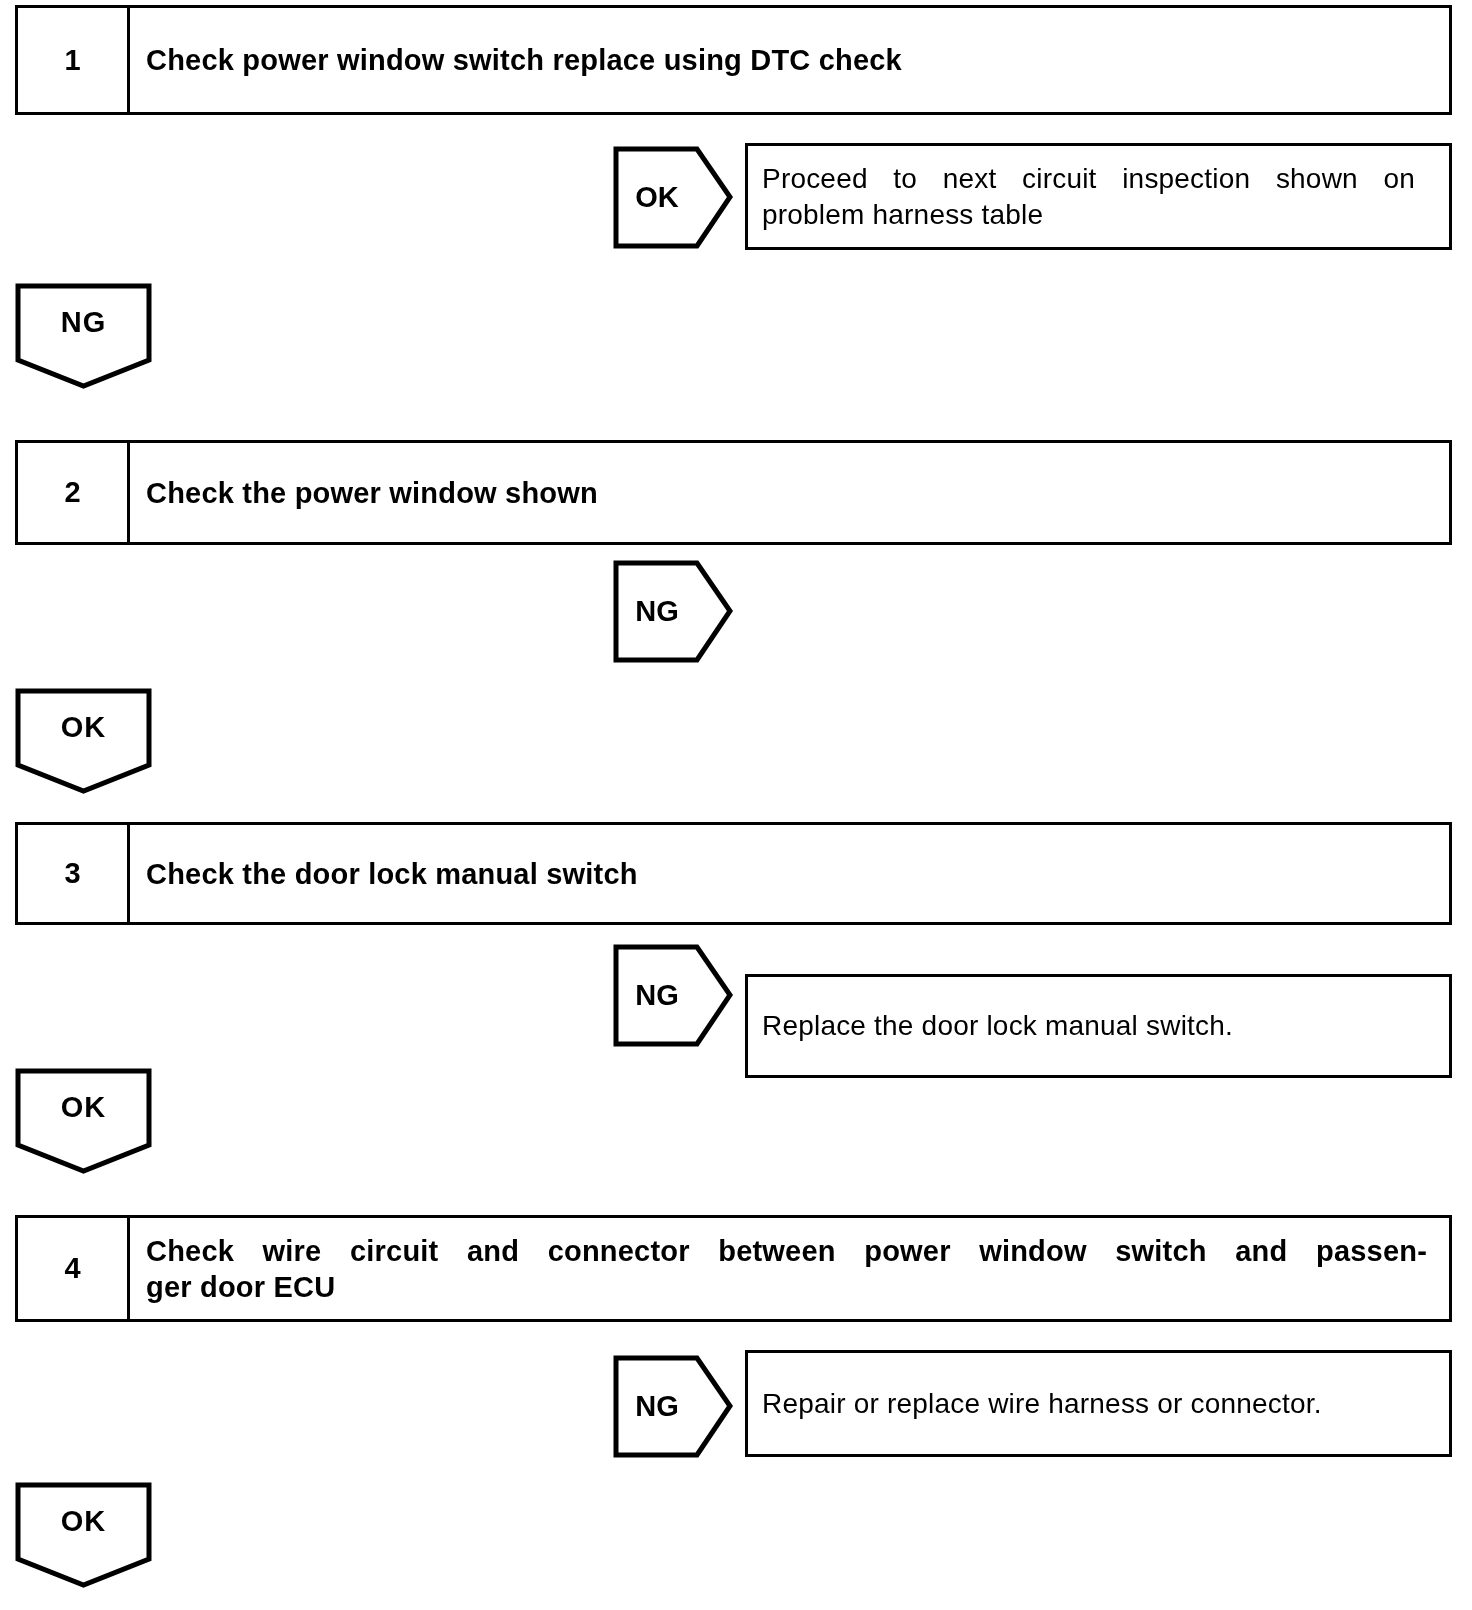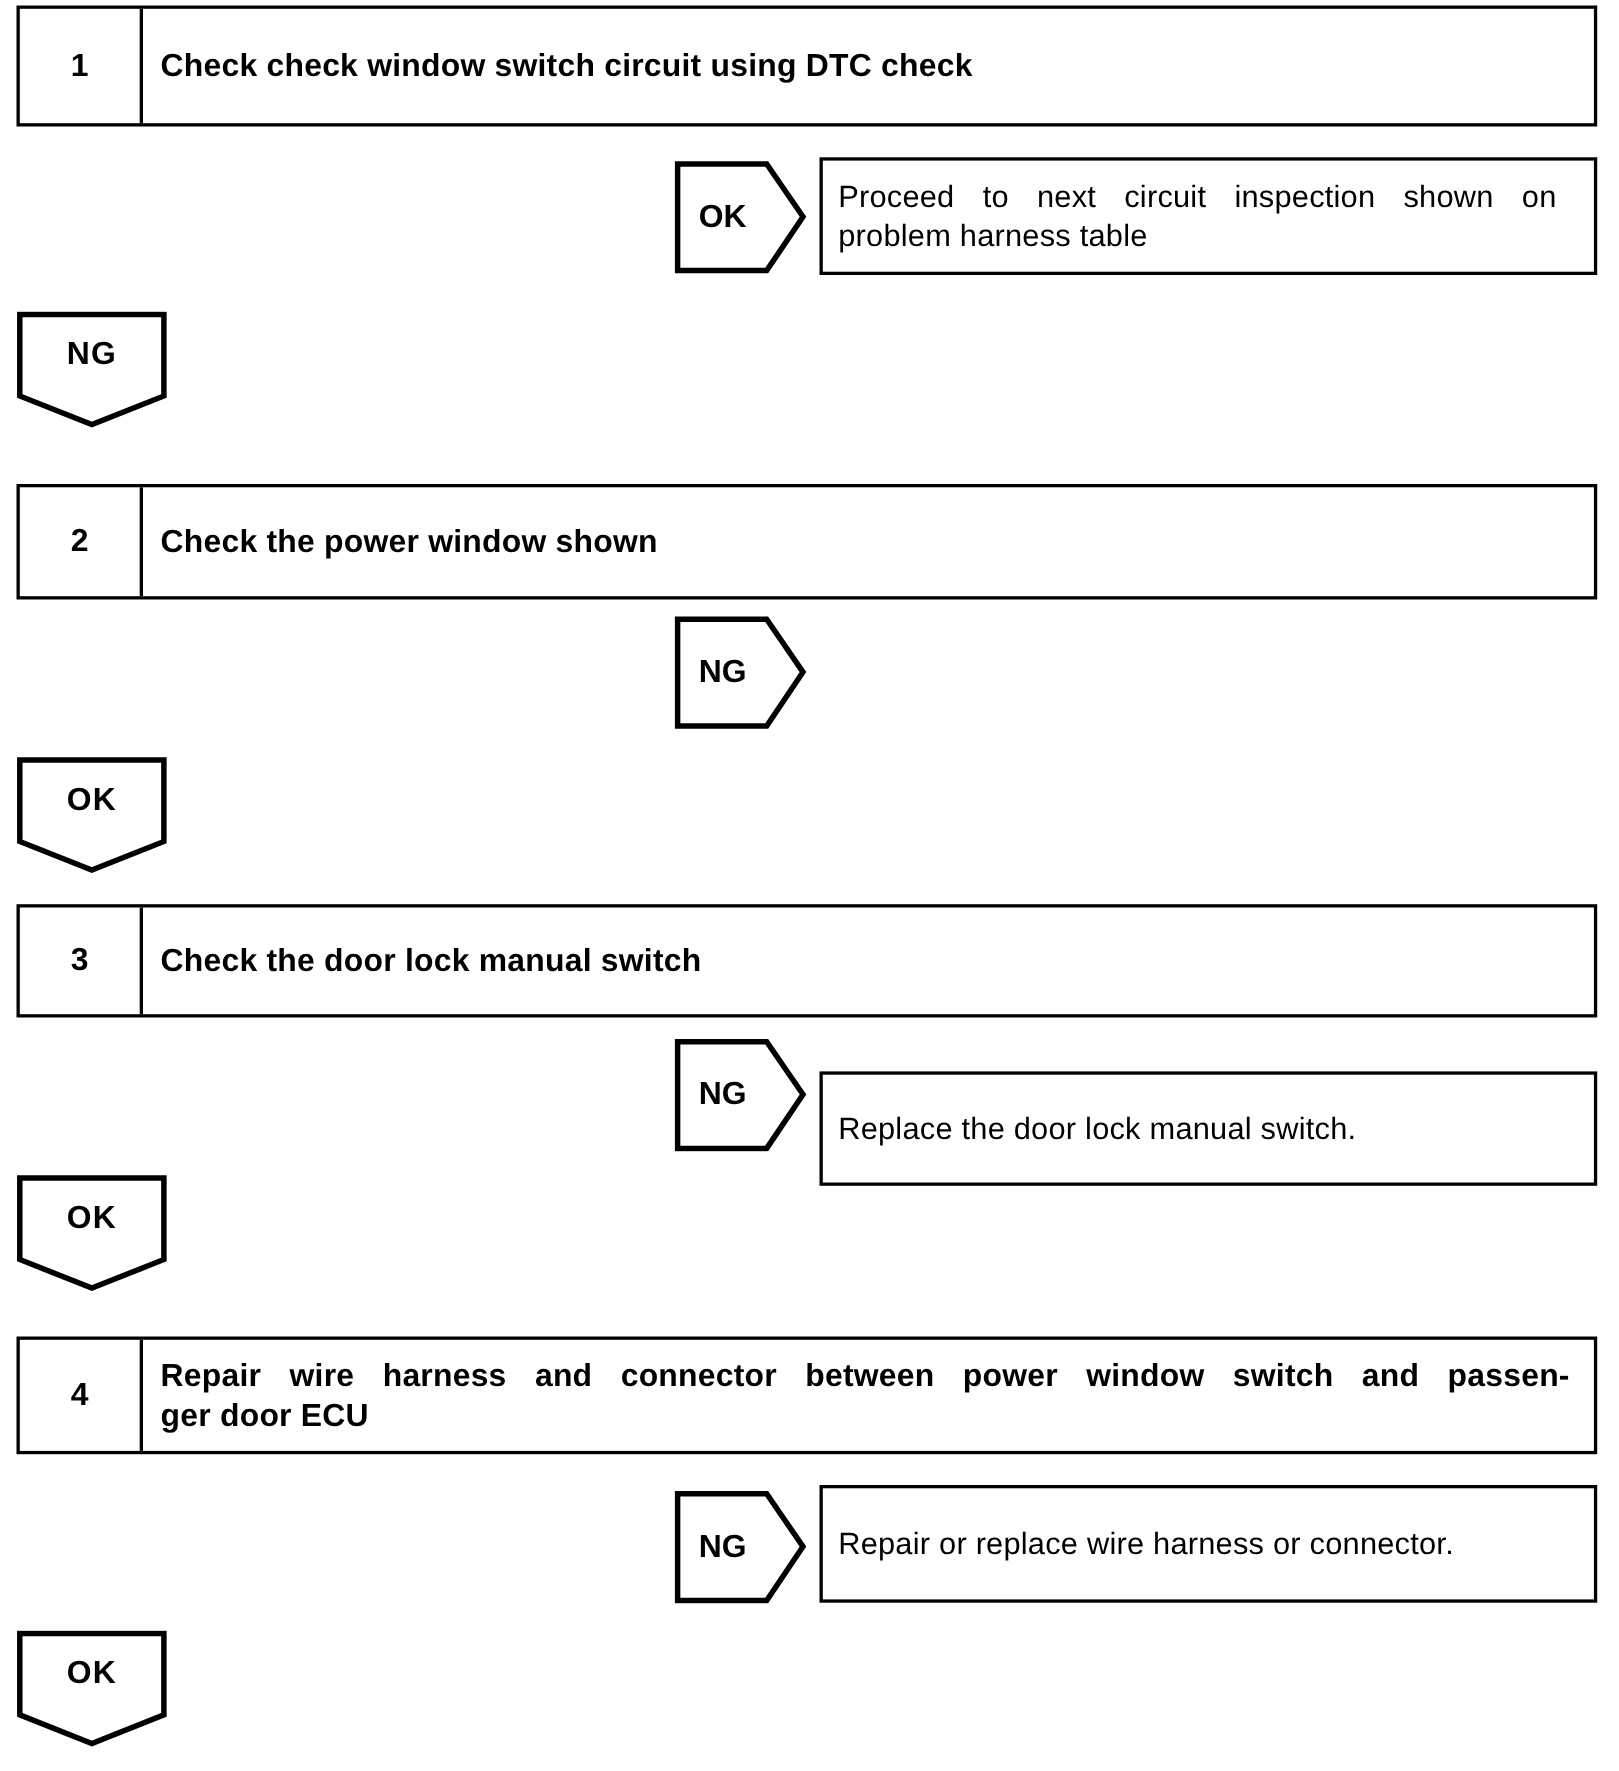--- a/index.html
+++ b/index.html
@@ -107,21 +107,21 @@
   }
 </style>
 </head>
 <body>
 
 <div class="page">
 
   <div class="step-box" style="top:5px;height:110px">
     <div class="step-num">1</div>
     <div class="step-title">
-      <div>Check check window switch circuit using DTC check</div>
+      <div>Check power window switch replace using DTC check</div>
     </div>
   </div>
 
   <div class="branch-arrow" style="left:613px;top:146px">
     <svg width="120" height="103" viewBox="0 0 120 103">
       <polygon points="3,3 84,3 117,51 84,100 3,100" fill="#ffffff" stroke="#000000" stroke-width="5"></polygon>
     </svg>
     <span class="arrow-label">OK</span>
   </div>
   <div class="result-box" style="top:143px;height:107px">
@@ -177,21 +177,21 @@
   <div class="connector" style="top:1068px">
     <svg width="137" height="107" viewBox="0 0 137 107">
       <polygon points="3,3 134,3 134,77 68.5,103 3,77" fill="#ffffff" stroke="#000000" stroke-width="5"></polygon>
     </svg>
     <span class="connector-label">OK</span>
   </div>
 
   <div class="step-box" style="top:1215px;height:107px">
     <div class="step-num">4</div>
     <div class="step-title">
-      <div class="justify-last">Repair wire harness and connector between power window switch and passen-</div>
+      <div class="justify-last">Check wire circuit and connector between power window switch and passen-</div>
       <div>ger door ECU</div>
     </div>
   </div>
 
   <div class="branch-arrow" style="left:613px;top:1355px">
     <svg width="120" height="103" viewBox="0 0 120 103">
       <polygon points="3,3 84,3 117,51 84,100 3,100" fill="#ffffff" stroke="#000000" stroke-width="5"></polygon>
     </svg>
     <span class="arrow-label">NG</span>
   </div>

